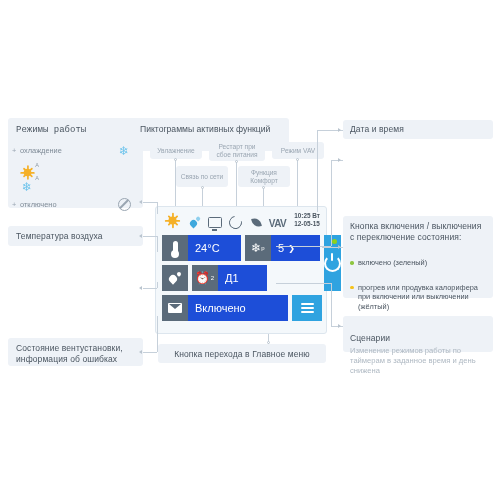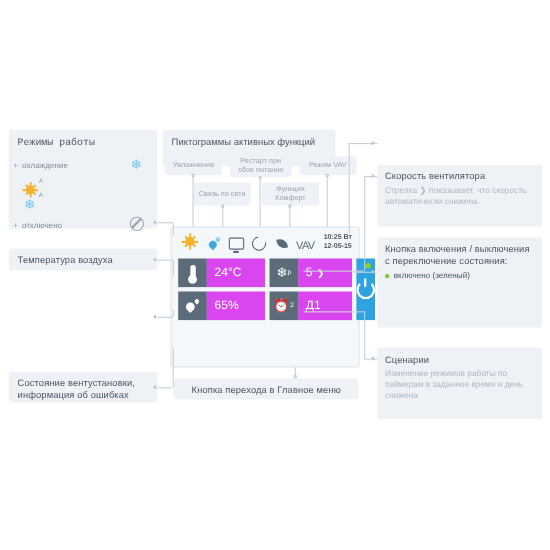--- a/index.html
+++ b/index.html
@@ -70,21 +70,21 @@
   .sunwrap .d2{transform:rotate(-45deg);}
 
   
   .flake{color:#6ec4ec;font-size:12px;line-height:12px;}
   .nosign{display:inline-block;width:11px;height:11px;border-radius:50%;
        border:1.5px solid #9aa6b2;position:relative;vertical-align:middle;}
   .nosign:after{content:"";position:absolute;left:-1px;top:3.8px;width:12px;height:1.5px;
        background:#9aa6b2;transform:rotate(-45deg);}
 
   
-  .picto{left:148px;top:118px;width:157px;height:33px;padding:6px 8px;}
+  .picto{left:132px;top:118px;width:157px;height:33px;padding:6px 8px;}
   .picto .hd{color:#4a5560;font-size:8.6px;}
   .tag{position:absolute;background:#eef2f7;border-radius:3px;
        color:#9aa6b2;font-size:6.6px;line-height:8px;text-align:center;
        display:flex;align-items:center;justify-content:center;padding:3px 4px;
        box-sizing:border-box;}
 
   
   .device{position:absolute;left:155px;top:206px;width:172px;height:128px;
           background:#f4f8fb;border:1px solid #dde6ee;border-radius:3px;
           box-sizing:border-box;}
@@ -98,29 +98,29 @@
           background:#8fd0ee;transform:rotate(-45deg);}
   .mon{display:inline-block;width:12px;height:9px;border:1.6px solid #5b6b7a;
        border-radius:1.5px;position:relative;vertical-align:middle;}
   .mon:after{content:"";position:absolute;left:3.5px;bottom:-3.5px;width:5px;height:1.6px;background:#5b6b7a;}
   .cir{display:inline-block;width:11px;height:11px;border:1.6px solid #5b6b7a;
        border-radius:50%;position:relative;vertical-align:middle;
        border-top-color:transparent;transform:rotate(35deg);}
   .leaf{display:inline-block;width:12px;height:11px;position:relative;vertical-align:middle;}
   .leaf i{position:absolute;left:1px;top:1px;width:9px;height:9px;background:#5b6b7a;
           border-radius:0 80% 0 80%;transform:rotate(-12deg);}
-  .vav{font-size:10px;color:#5b6b7a;letter-spacing:-.6px;font-weight:normal;}
+  .vav{font-size:10px;color:#5b6b7a;letter-spacing:-.6px;font-weight:bold;}
   .clock{position:absolute;right:6px;top:5px;text-align:left;
          color:#4a5560;font-size:6.4px;line-height:7.6px;font-weight:bold;}
 
   .grid{position:absolute;left:6px;top:28px;width:160px;}
   .row{display:flex;margin-bottom:4px;height:26px;}
   .cellico{width:26px;height:26px;background:#5b6b7a;display:flex;
            align-items:center;justify-content:center;flex:0 0 26px;position:relative;}
-  .cellval{background:#d946ef;color:#ffffff;font-size:11px;
+  .cellval{background:#1d4ed8;color:#ffffff;font-size:11px;
            display:flex;align-items:center;padding-left:7px;flex:1;text-align:right;}
   .gap{width:4px;flex:0 0 4px;}
   .btnblue{background:#2fa3e0;display:flex;align-items:center;justify-content:center;
            position:relative;}
   .led{position:absolute;right:4px;top:4px;width:5px;height:5px;border-radius:50%;
        background:#8ed11c;}
   .sub2{font-size:6px;vertical-align:sub;}
   .therm{display:inline-block;width:5px;height:15px;border-radius:3px;background:#fff;position:relative;}
   .therm:after{content:"";position:absolute;left:-1.5px;bottom:-2px;width:8px;height:8px;
        border-radius:50%;background:#fff;}
@@ -133,21 +133,21 @@
   .env:after{content:"";position:absolute;left:1px;top:1px;width:0;height:0;
        border-left:6px solid transparent;border-right:6px solid transparent;
        border-top:5px solid #5b6b7a;}
   .burger i{display:block;width:13px;height:2px;background:#fff;margin:2px 0;border-radius:1px;}
   .pwr{width:13px;height:13px;border:2px solid #fff;border-radius:50%;position:relative;
        border-top-color:transparent;}
   .pwr:after{content:"";position:absolute;left:4.5px;top:-4px;width:2px;height:8px;background:#fff;border-radius:1px;}
   .snow{color:#fff;font-size:12px;}
   .alarm{color:#fff;font-size:12px;}
   .darr{font-size:8px;}
-  .bl{position:relative;padding-left:8px;margin-top:3px;font-size:7.4px;line-height:9.6px;color:#4a5560;}
+  .bl{position:relative;padding-left:8px;margin-top:15px;font-size:7.4px;line-height:9.6px;color:#4a5560;}
   .bl:before{content:"";position:absolute;left:0;top:3px;width:3.5px;height:3.5px;border-radius:50%;}
   .bl.g:before{background:#8ec63f;}
   .bl.y:before{background:#f5c21b;}
   .bl.s:before{background:#c3ccd5;}
   .bl.s{color:#b3bdc7;}
 </style>
 </head>
 <body>
 
 <div class="stage">
@@ -269,29 +269,42 @@
         </div>
       </div>
 
       <div class="row">
         <div class="cellico">
             <span class="wdrop">
               <i></i>
               <b></b>
             </span>
           </div>
-        <div class="cellval" style="flex:0 0 46px;">65%</div>
         <div class="gap"></div>
         <div class="cellico">
           <span class="alarm">⏰</span>
             <span class="sub2" style="color:#fff;">2</span>
         </div>
         <div class="cellval" style="flex:0 0 42px;">Д1</div>
       </div>
 
+      <div class="row">
+        <div class="cellico">
+            <span class="env"></span>
+          </div>
+        <div class="cellval" style="flex:1;">Включено</div>
+        <div class="gap"></div>
+        <div class="btnblue" style="flex:0 0 30px;">
+          <span class="burger">
+              <i></i>
+              <i></i>
+              <i></i>
+            </span>
+        </div>
+      </div>
 
     </div>
   </div>
 
   <div class="ln lnh" style="left:143px;top:202px;width:14px;"></div>
   <div class="ln lnv" style="left:143px;top:202px;height:0px;"></div>
   <div class="arrl" style="left:139px;top:200px;"></div>
   <div class="ln lnv" style="left:157px;top:202px;height:12px;"></div>
 
   <div class="ln lnh" style="left:143px;top:236px;width:14px;"></div>
@@ -299,42 +312,42 @@
   <div class="ln lnv" style="left:157px;top:236px;height:16px;"></div>
 
   <div class="ln lnh" style="left:143px;top:288px;width:14px;"></div>
   <div class="arrl" style="left:139px;top:286px;"></div>
   <div class="ln lnv" style="left:157px;top:282px;height:6px;"></div>
 
   <div class="ln lnh" style="left:143px;top:352px;width:14px;"></div>
   <div class="arrl" style="left:139px;top:350px;"></div>
   <div class="ln lnv" style="left:157px;top:316px;height:36px;"></div>
 
+  <div class="panel" style="left:343px;top:120px;width:150px;height:19px;padding:4px 7px;">
+    <div class="title">Дата и время</div>
+  </div>
   <div class="ln lnh" style="left:317px;top:130px;width:26px;"></div>
   <div class="ln lnv" style="left:317px;top:211px;height:-81px;"></div>
   <div class="arr" style="left:338px;top:128px;"></div>
   <div class="ln lnv" style="left:317px;top:130px;height:82px;"></div>
 
-  <div class="panel" style="left:343px;top:150px;width:150px;height:56px;padding:5px 7px;">
-    <div class="title">Скорость вентилятора</div>
-    <div class="sub" style="margin-top:2px;">Стрелка ❯ показывает, что скорость автоматически снижена.</div>
-  </div>
   <div class="ln lnh" style="left:331px;top:160px;width:12px;"></div>
   <div class="arr" style="left:338px;top:158px;"></div>
   <div class="ln lnv" style="left:331px;top:160px;height:86px;"></div>
   <div class="ln lnh" style="left:276px;top:246px;width:55px;"></div>
 
   <div class="panel" style="left:343px;top:216px;width:150px;height:82px;padding:5px 7px;">
     <div class="title">Кнопка включения / выключения с переключение состояния:</div>
     <div class="bl g">включено (зеленый)</div>
+    <div class="bl y">прогрев или продувка калорифера при включении или выключении (жёлтый)</div>
   </div>
   <div class="ln lnh" style="left:322px;top:247px;width:21px;"></div>
   <div class="arr" style="left:338px;top:245px;"></div>
 
-  <div class="panel" style="left:343px;top:316px;width:150px;height:65px;padding:6px 7px;">
+  <div class="panel" style="left:343px;top:316px;width:150px;height:36px;padding:17px 7px;">
     <div class="title">Сценарии</div>
     <div class="sub" style="margin-top:2px;">Изменение режимов работы по таймерам в заданное время и день снижена</div>
   </div>
   <div class="ln lnh" style="left:331px;top:326px;width:12px;"></div>
   <div class="arr" style="left:338px;top:324px;"></div>
   <div class="ln lnv" style="left:331px;top:283px;height:43px;"></div>
   <div class="ln lnh" style="left:276px;top:283px;width:55px;"></div>
 
 </div>
 

